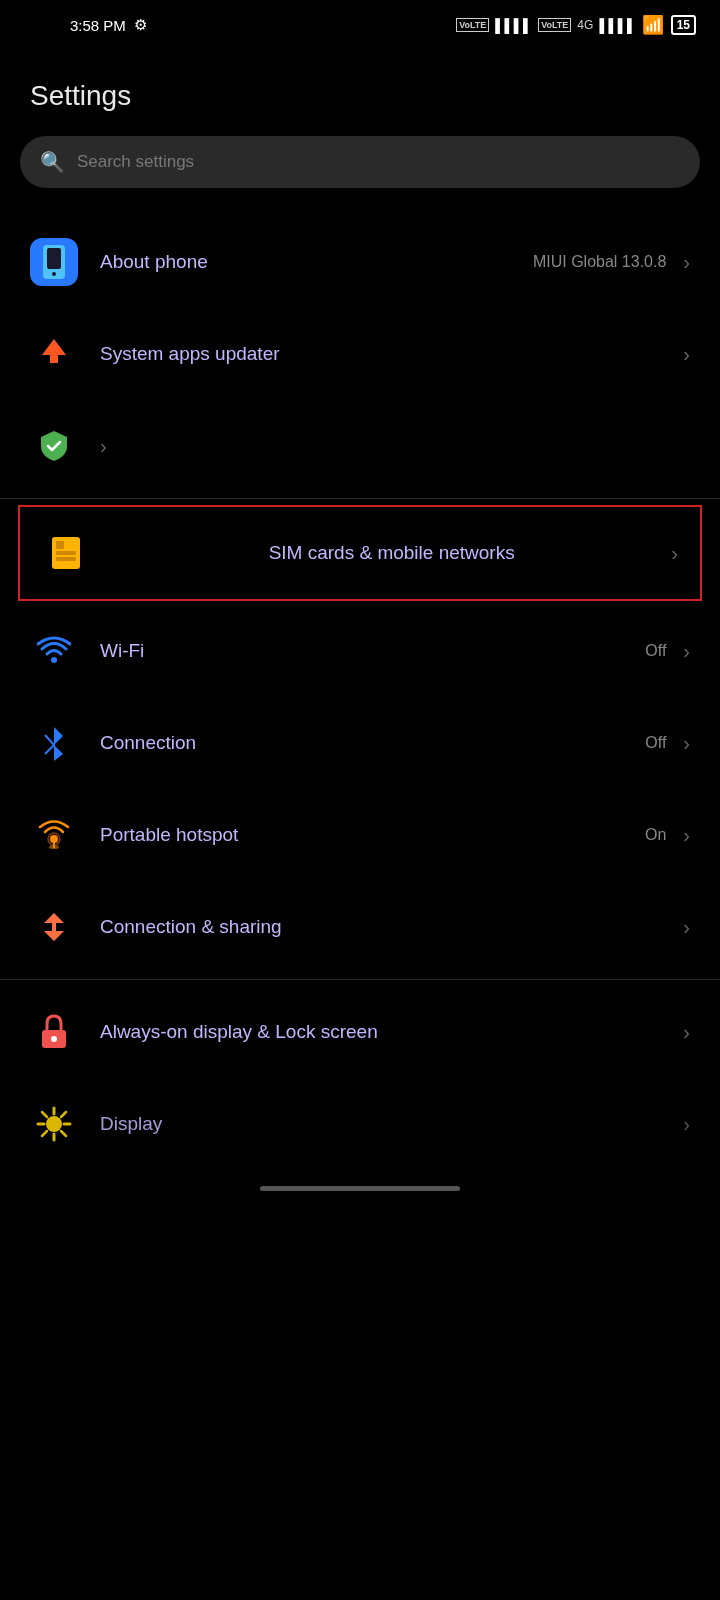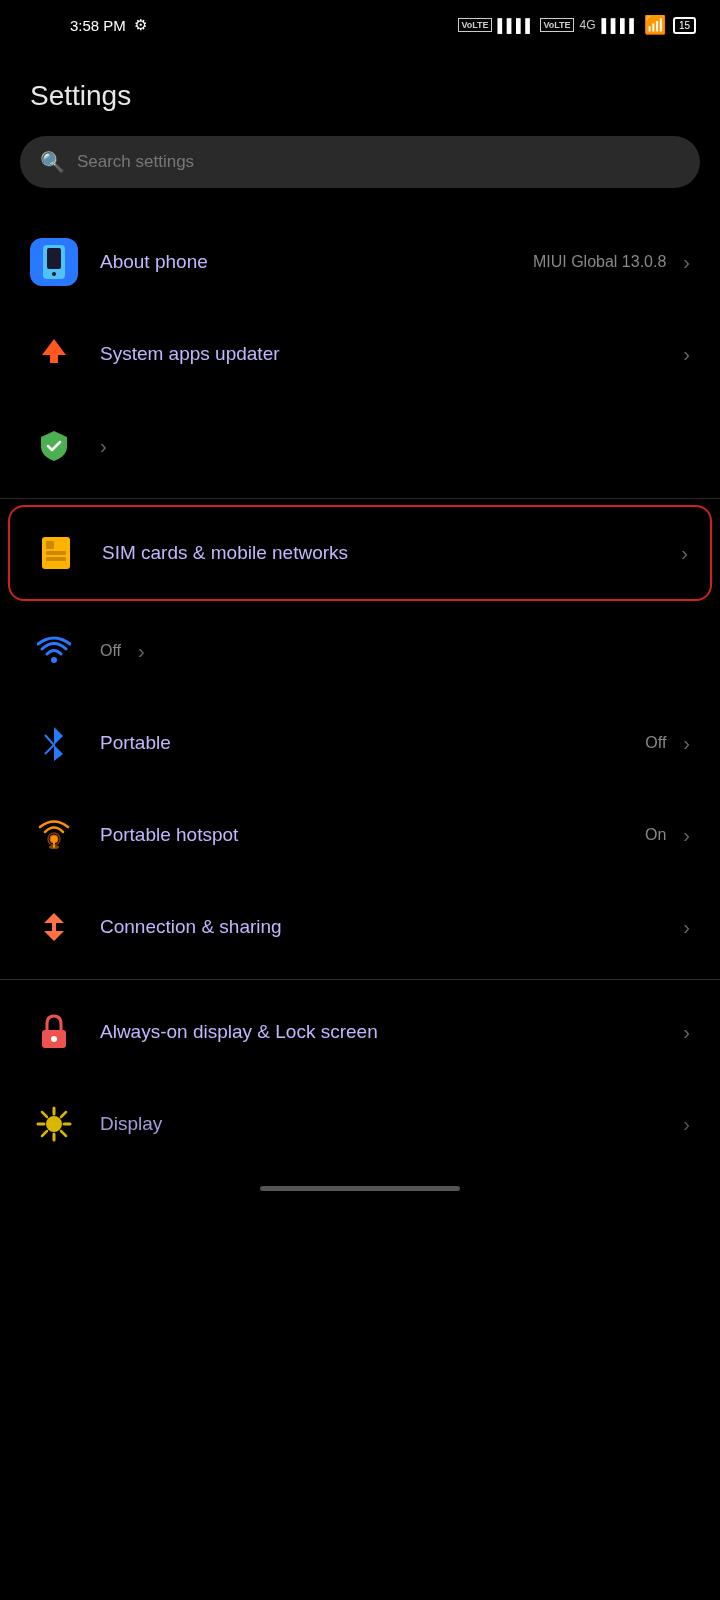--- a/index.html
+++ b/index.html
@@ -32,22 +32,22 @@
     .status-right {
       display: flex;
       align-items: center;
       gap: 6px;
       font-size: 13px;
     }
     .battery-box {
       border: 2px solid #fff;
       border-radius: 3px;
       padding: 1px 4px;
-      font-size: 10px;
-      font-weight: normal;
+      font-size: 12px;
+      font-weight: bold;
       color: #fff;
       position: relative;
     }
     .volte-badge {
       background: transparent;
       border: 1px solid #ccc;
       border-radius: 0;
       font-size: 9px;
       padding: 1px 2px;
       color: #ccc;
@@ -91,23 +91,24 @@
     .settings-item {
       display: flex;
       align-items: center;
       padding: 22px 30px;
       cursor: pointer;
       position: relative;
       min-height: 80px;
     }
     .settings-item.highlighted {
       border: 2.5px solid #cc2222;
-      margin: 4px 8px;
-      border-radius: 16px;
+      margin: 4px 18px;
+      border-radius: 0;
       padding: 22px 22px;
+      text-align: center;
     }
 
     .item-icon {
       width: 48px;
       height: 48px;
       border-radius: 12px;
       display: flex;
       align-items: center;
       justify-content: center;
       margin-right: 22px;
@@ -265,36 +266,39 @@
   <li class="settings-item">
     <div class="item-icon">
       <svg width="34" height="30" viewBox="0 0 34 30">
         <path d="M17 24 C17 22 17 22 17 24Z" fill="#2979ff"></path>
         <circle cx="17" cy="24" r="3" fill="#2979ff"></circle>
         <path d="M10 18 Q17 11 24 18" stroke="#2979ff" stroke-width="3" fill="none" stroke-linecap="round"></path>
         <path d="M5 13 Q17 2 29 13" stroke="#2979ff" stroke-width="3" fill="none" stroke-linecap="round"></path>
         <path d="M1 8 Q17 -4 33 8" stroke="#2979ff" stroke-width="3" fill="none" stroke-linecap="round"></path>
       </svg>
     </div>
+    <div class="item-text-block">
+      <div class="item-label">Wi-Fi</div>
+    </div>
     <div class="item-right">
       <span class="item-value">Off</span>
       <span class="chevron">›</span>
     </div>
   </li>
 
   <li class="settings-item">
     <div class="item-icon">
       <svg width="26" height="36" viewBox="0 0 26 36">
         <path d="M13 2 L22 11 L13 20 L13 2Z" fill="#2979ff"></path>
         <path d="M13 20 L22 29 L13 36 L13 20Z" fill="#2979ff"></path>
         <path d="M4 10 L13 20 L4 29" stroke="#2979ff" stroke-width="2" fill="none"></path>
       </svg>
     </div>
     <div class="item-text-block">
-      <div class="item-label">Portable</div>
+      <div class="item-label">Connection</div>
     </div>
     <div class="item-right">
       <span class="item-value">Off</span>
       <span class="chevron">›</span>
     </div>
   </li>
 
   <li class="settings-item">
     <div class="item-icon">
       <svg width="36" height="36" viewBox="0 0 36 36">

